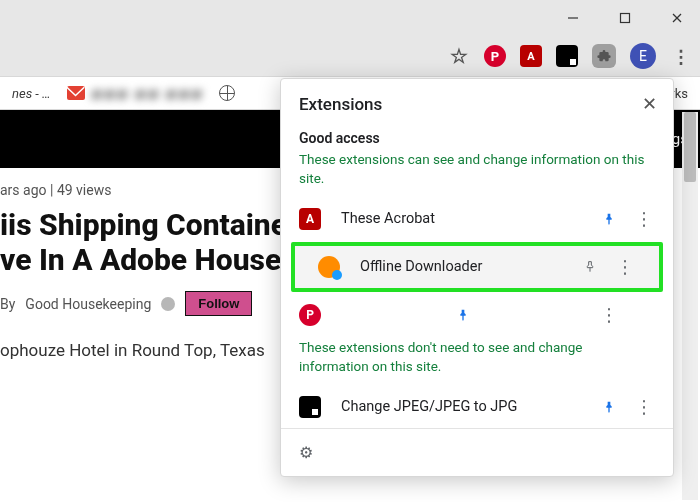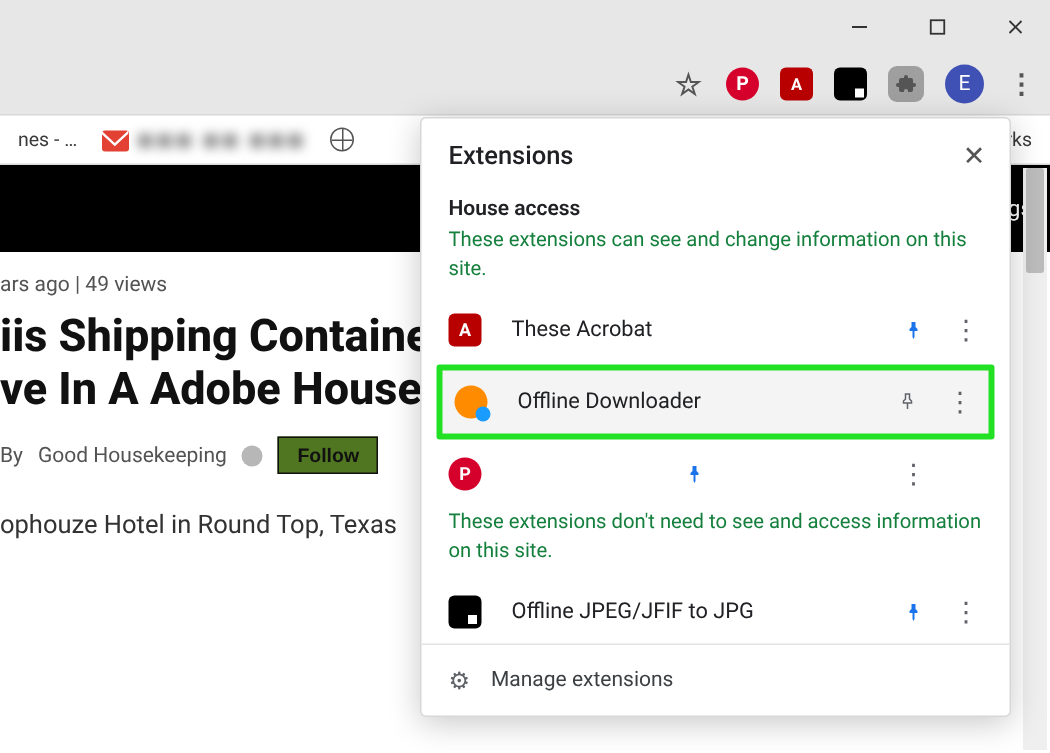--- a/index.html
+++ b/index.html
@@ -54,42 +54,42 @@
     background:#fff;
     border-top:1px solid #d8d8d8;
     border-bottom:1px solid #d8d8d8;
     display:flex;
     align-items:center;
     padding:0 12px;
     font-size:13px;
     color:#3a3a3a;
     gap:16px;
   }
-  .bm-item{display:flex;align-items:flex-end;gap:6px;white-space:nowrap;}
+  .bm-item{display:flex;align-items:center;gap:6px;white-space:nowrap;font-style:italic;}
   .gmail{width:18px;height:14px;background:linear-gradient(#e34133,#e34133);border-radius:2px;position:relative;}
   .gmail::before{content:"";position:absolute;inset:0;background:#fff;clip-path:polygon(0 0,50% 60%,100% 0,100% 15%,50% 75%,0 15%);}
   .blur{filter:blur(4px);color:#777;letter-spacing:2px;}
   .globe{width:16px;height:16px;border:1.5px solid #555;border-radius:50%;position:relative;}
   .globe::before{content:"";position:absolute;left:50%;top:0;bottom:0;border-left:1.2px solid #555;}
   .globe::after{content:"";position:absolute;top:50%;left:0;right:0;border-top:1.2px solid #555;}
   .bm-right{margin-left:auto;font-size:13px;color:#3a3a3a;}
 
   
   .page {
     position:relative;
     background:#fff;
     height: calc(502px - 36px - 40px - 34px);
     padding:0;
   }
   .blackbar{height:58px;background:#000;color:#fff;display:flex;align-items:center;justify-content:flex-end;padding-right:12px;font-size:15px;}
   .meta{font-size:14px;color:#555;padding:14px 0 8px 0;}
   .headline{font-size:30px;font-weight:800;line-height:1.15;color:#111;padding:2px 0 14px 0;}
   .byline{display:flex;align-items:center;gap:10px;font-size:14px;color:#555;padding-bottom:20px;}
   .verify{width:14px;height:14px;border-radius:50%;background:#bbb;display:inline-block;}
-  .follow{border:1.5px solid #111;padding:4px 12px;font-weight:600;font-size:13px;background:#4d7c0f;color:#111;}
+  .follow{border:1.5px solid #111;padding:4px 12px;font-weight:600;font-size:13px;background:#ec4899;color:#111;}
   .subhead{font-size:17px;color:#333;padding-top:4px;}
   .content{padding-left:0;filter:grayscale(0.2) brightness(0.98);}
   .content > *{padding-left:0;}
 
   
   .popup {
     position:absolute;
     top:78px; 
     right:26px;
     width:394px;
@@ -119,21 +119,21 @@
   .ico-dl::after{content:"";position:absolute;bottom:-2px;right:-2px;width:10px;height:10px;background:#1a9cff;border-radius:50%;}
   .ico-pin{background:#d6002c;border-radius:50%;}
   .ico-jpg{background:#000;position:relative;}
   .ico-jpg::after{content:"";position:absolute;bottom:3px;right:3px;width:6px;height:6px;background:#fff;}
   .ext-name{font-size:14.5px;color:#202124;}
   .pin{display:flex;align-items:center;justify-content:center;}
   .pin svg{width:16px;height:16px;}
   .pin.blue svg{fill:#1a73e8;}
   .pin.gray svg{fill:none;stroke:#5f6368;stroke-width:1.5;}
   .rowmenu{font-size:18px;color:#5f6368;text-align:center;}
-  .highlight{border:4px solid #22e024;border-radius:2px;margin:2px 10px;padding:6px 8px;background:#f4f4f4;}
+  .highlight{border:4px solid #22e024;border-radius:2px;margin:2px 10px;padding:6px 23px;background:#f4f4f4;}
   .highlight .ext-row{padding:4px 0;}
   .footer{border-top:1px solid #e3e3e3;display:flex;align-items:center;gap:14px;padding:14px 18px;color:#3c4043;}
   .gear{color:#5f6368;font-size:16px;}
 
   
   .scroll{position:absolute;right:2px;top:112px;bottom:2px;width:16px;background:#efefef;z-index:20;}
   .scroll-thumb{position:absolute;left:2px;right:2px;top:0;height:70px;background:#bcbcbc;border-radius:2px;}
 
   
   .content-wrap{margin-left:-110px;}
@@ -213,21 +213,21 @@
 <div class="scroll">
   <div class="scroll-thumb"></div>
 </div>
 
 <div class="popup">
   <div class="popup-hd">
     <h2>Extensions</h2>
     <span class="closex">✕</span>
   </div>
 
-  <div class="section-title">House access</div>
+  <div class="section-title">Good access</div>
   <div class="section-desc">These extensions can see and change information on this site.</div>
 
   <div class="ext-row">
     <span class="ext-ico ico-acro">A</span>
     <span class="ext-name">These Acrobat</span>
     <span class="pin blue">
         <svg viewBox="0 0 24 24">
           <path d="M14 4v5l2 2v2H8v-2l2-2V4h4zM11 13v6l1 2 1-2v-6h-2z"></path>
         </svg>
       </span>
@@ -250,30 +250,29 @@
   <div class="ext-row">
     <span class="ext-ico ico-pin">P</span>
     <span class="pin blue">
         <svg viewBox="0 0 24 24">
           <path d="M14 4v5l2 2v2H8v-2l2-2V4h4zM11 13v6l1 2 1-2v-6h-2z"></path>
         </svg>
       </span>
     <span class="rowmenu">⋮</span>
   </div>
 
-  <div class="section-desc">These extensions don't need to see and access information on this site.</div>
+  <div class="section-desc">These extensions don't need to see and change information on this site.</div>
 
   <div class="ext-row">
     <span class="ext-ico ico-jpg"></span>
-    <span class="ext-name">Offline JPEG/JFIF to JPG</span>
+    <span class="ext-name">Change JPEG/JPEG to JPG</span>
     <span class="pin blue">
         <svg viewBox="0 0 24 24">
           <path d="M14 4v5l2 2v2H8v-2l2-2V4h4zM11 13v6l1 2 1-2v-6h-2z"></path>
         </svg>
       </span>
     <span class="rowmenu">⋮</span>
   </div>
 
   <div class="footer">
     <span class="gear">⚙</span>
-    <span>Manage extensions</span>
   </div>
 </div>
 
 </body></html>

